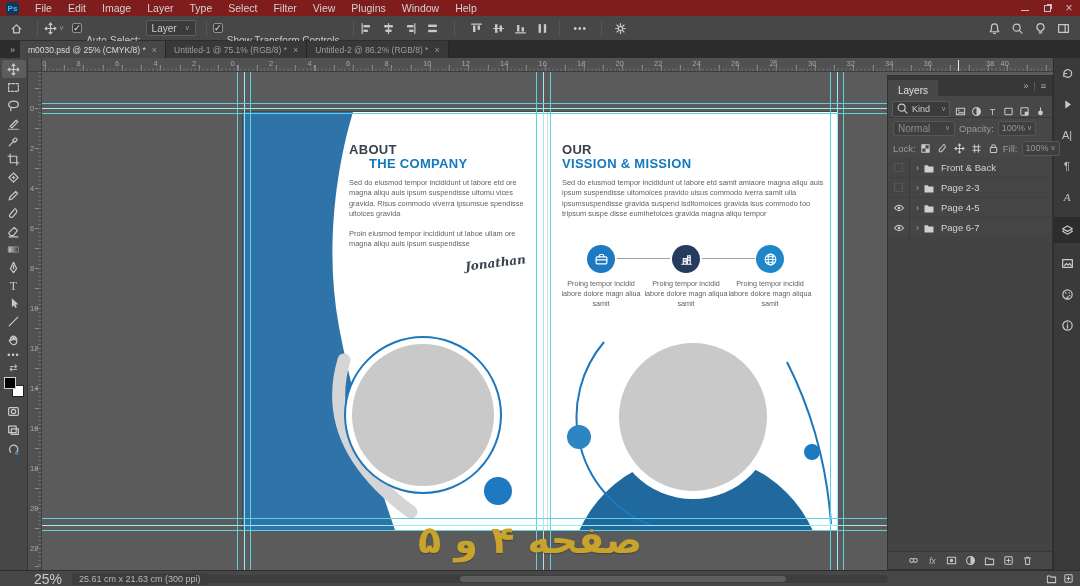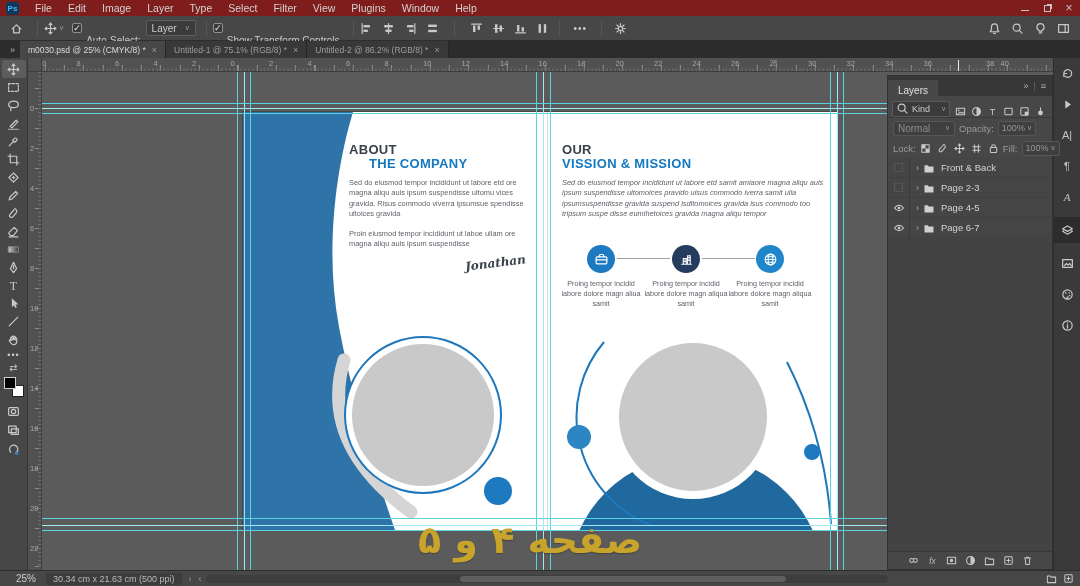--- a/index.html
+++ b/index.html
@@ -74,21 +74,21 @@
 
   .lp-h1,.rp-h1 { position:absolute; font-size:13px; font-weight:800; color:#3a4049; letter-spacing:.3px; }
   .lp-h2,.rp-h2 { position:absolute; font-size:13px; font-weight:800; color:#1478bf; letter-spacing:.3px; }
   .lp-h1 { left:106px; top:30px; } .lp-h2 { left:106px; top:44px;margin-left:20px; }
   .body-text { position:absolute; font-size:7.4px; line-height:10.3px; color:#5d6269; }
   .lp-p1 { left:106px; top:66px; width:186px; }
   .lp-p2 { left:106px; top:117px; width:186px; }
   .signature { position:absolute; left:222px; top:144px; font-family:"DejaVu Serif",serif; font-style:italic; font-weight:600;
                font-size:12px; color:#39414d; transform:rotate(-7deg); }
   .rp-h1 { left:15px; top:30px; } .rp-h2 { left:15px; top:44px; }
-  .rp-p { left:15px; top:66px; width:262px;font-style:italic; }
+  .rp-p { left:15px; top:66px; width:262px; }
   .feature { position:absolute; width:84px; text-align:center; }
   .feat-circle { width:28px; height:28px; border-radius:50%; margin:0 auto; display:flex; align-items:center; justify-content:center; }
   .feat-caption { margin-top:6px; font-size:7.2px; line-height:9.8px; color:#5d6269; }
   .feat-line { position:absolute; top:146px; height:1px; background:#9aa0a6; }
 
   .guide-v { position:absolute; top:72px; width:1px; height:498px; z-index:6; }
   .guide-h { position:absolute; left:42px; width:845px; height:1px; z-index:6; }
 
   .persian-overlay { left:398px; top:518px; width:264px; z-index:20; text-align:center; direction:rtl;
                      font-family:"DejaVu Sans",sans-serif; font-weight:bold; font-size:38px; color:#c9a42d;
@@ -122,21 +122,21 @@
   
   .dock { left:1053px; top:58px; width:27px; height:512px; background:#3a3a3a; border-left:1px solid #2d2d2d; z-index:34;
           display:flex; flex-direction:column; align-items:center; padding-top:4px; gap:9px; }
   .dock-cell { width:27px; height:22px; display:flex; align-items:center; justify-content:center; color:#c2c2c2; }
   .dock-cell.active { background:#2c2c2c; height:26px; }
   .dock-txt { font-size:11px; color:#c2c2c2; }
 
   
   .statusbar { left:0; top:570px; width:1080px; height:16px; background:#474747; border-top:1px solid #2e2e2e; z-index:40;
                display:flex; align-items:center; font-size:9.5px; }
-  .zoom-val { margin-left:16px; color:#cdcdcd; font-size:10px; }
+  .zoom-val { margin-left:34px; color:#cdcdcd; font-size:14px; }
   .doc-info { margin-left:10px; background:#3d3d3d; border-radius:2px; padding:1px 7px; color:#b9b9b9; font-size:9px; }
   .status-chev { color:#9f9f9f; margin-left:7px; font-size:9px; }
   .hscroll { position:absolute; left:206px; top:4px; width:682px; height:8px; background:#3d3d3d; border-radius:4px; }
   .hscroll-thumb { position:absolute; left:254px; top:1px; width:326px; height:6px; background:#5e5e5e; border-radius:3px; }
   .corner-icons { position:absolute; right:6px; top:2px; display:flex; gap:6px; color:#9a9a9a; }
 </style>
 </head>
 <body>
 
 <div class="app">
@@ -647,21 +647,21 @@
       <div class="dock-cell">
         <svg width="13" height="13" viewBox="0 0 12 12" fill="none" stroke="#c9c9c9" stroke-width="1.1" stroke-linecap="round" stroke-linejoin="round">
           <circle cx="6" cy="6" r="4.3"></circle>
           <path d="M6 5.4v3M6 3.5v.3"></path>
         </svg>
       </div>
     </div>
 
   <div class="abs statusbar">
     <span class="zoom-val">25%</span>
-    <span class="doc-info">30.34 cm x 21.63 cm (500 ppi)</span>
+    <span class="doc-info">25.61 cm x 21.63 cm (300 ppi)</span>
     <span class="status-chev">›</span>
     <span class="status-chev">‹</span>
     <div class="hscroll">
       <div class="hscroll-thumb"></div>
     </div>
     <div class="corner-icons">
       <span id="corner1"><svg width="11" height="11" viewBox="0 0 12 12" fill="none" stroke="#c9c9c9" stroke-width="1.1" stroke-linecap="round" stroke-linejoin="round">
             <path d="M1.5 3.3h3.2l1 1.2h4.8v6H1.5Z"></path>
           </svg></span>
       <span id="corner2"><svg width="11" height="11" viewBox="0 0 12 12" fill="none" stroke="#c9c9c9" stroke-width="1.1" stroke-linecap="round" stroke-linejoin="round">

